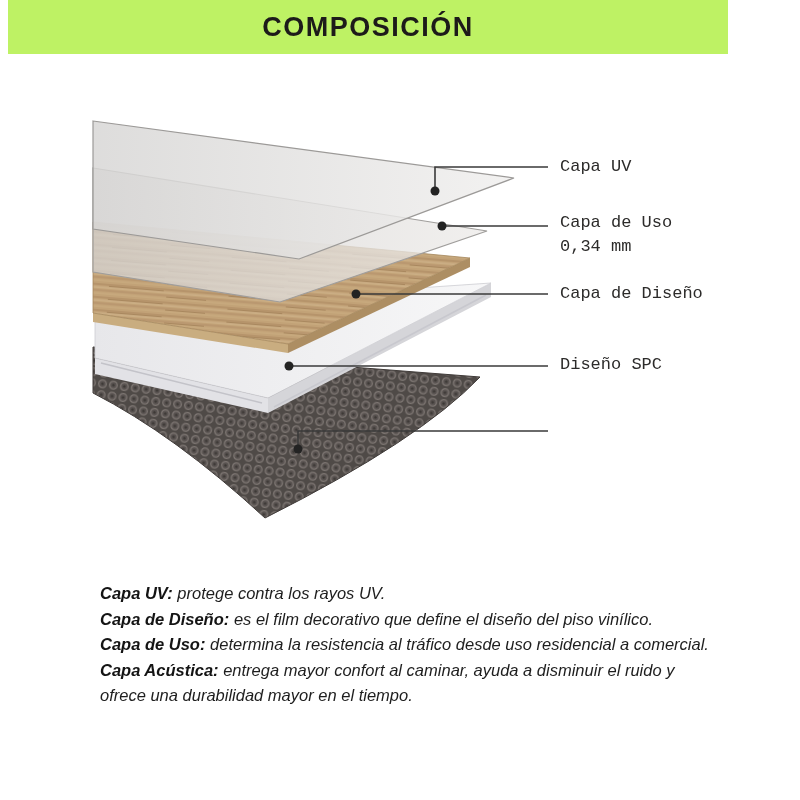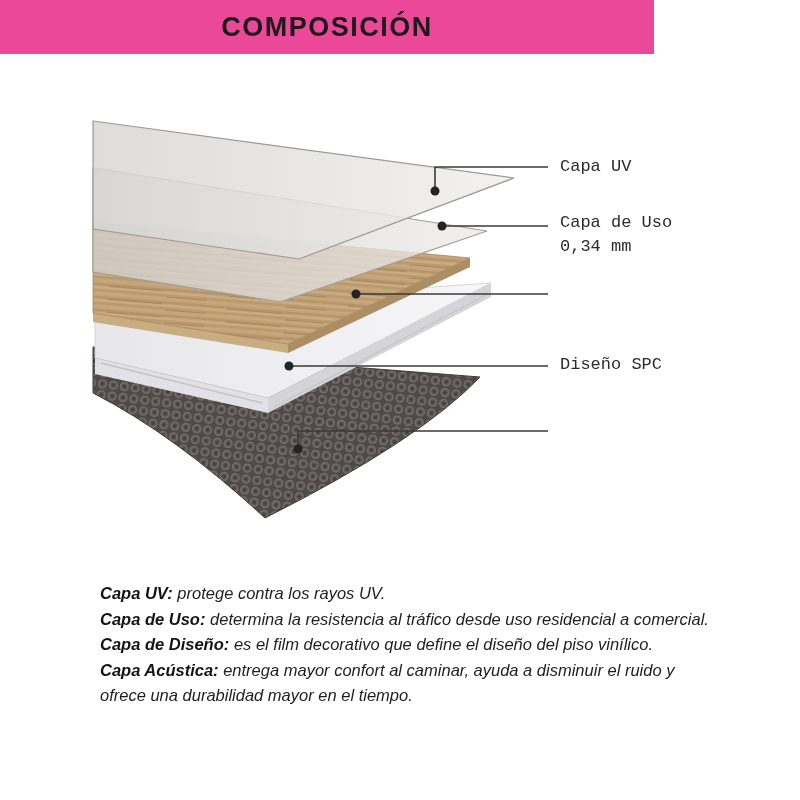--- a/index.html
+++ b/index.html
@@ -1,22 +1,22 @@
 <!DOCTYPE html>
 <html><head>
 <meta charset="utf-8">
 <style>
   html,body{margin:0;padding:0;}
   body{
     width:800px;height:800px;position:relative;background:#ffffff;
     font-family:"Liberation Sans", sans-serif;color:#1e1e1e;overflow:hidden;
   }
   .banner{
-    position:absolute;left:0;top:0;width:654px;height:54px;
-    background:#ec4899;display:flex;align-items:center;justify-content:center;
+    position:absolute;left:8px;top:0;width:720px;height:54px;
+    background:#bef264;display:flex;align-items:center;justify-content:center;
   }
   .banner h1{
     margin:0;font-size:27px;font-weight:700;letter-spacing:1.5px;color:#1d1b1a;
   }
   .diagram{position:absolute;left:0;top:0;width:637px;height:800px;font-family:Liberation Mono, monospace;}
   .diagram svg{position:absolute;left:0;top:0;}
   .layer-label{
     position:absolute;left:560px;width:220px;
     font-size:17px;line-height:24px;color:#2c2b2a;
   }
@@ -105,40 +105,44 @@
   </svg>
 
   <div class="layer-label" id="label-uv">
     <span class="l1">Capa UV</span>
     <span class="l2"></span>
   </div>
   <div class="layer-label" id="label-uso">
     <span class="l1">Capa de Uso</span>
     <span class="l2">0,34 mm</span>
   </div>
+  <div class="layer-label" id="label-diseno">
+    <span class="l1">Capa de Diseño</span>
+    <span class="l2"></span>
+  </div>
   <div class="layer-label" id="label-nucleo">
     <span class="l1">Diseño SPC</span>
     <span class="l2"></span>
   </div>
 </div>
 
 <section class="descriptions">
   <p>
     <b>Capa UV:</b>
     <span>protege contra los rayos UV.</span>
     <span class="l2"></span>
   </p>
   <p>
-    <b>Capa de Uso:</b>
-    <span>determina la resistencia al tráfico desde uso residencial a comercial.</span>
+    <b>Capa de Diseño:</b>
+    <span>es el film decorativo que define el diseño del piso vinílico.</span>
     <span class="l2"></span>
   </p>
   <p>
-    <b>Capa de Diseño:</b>
-    <span>es el film decorativo que define el diseño del piso vinílico.</span>
+    <b>Capa de Uso:</b>
+    <span>determina la resistencia al tráfico desde uso residencial a comercial.</span>
     <span class="l2"></span>
   </p>
   <p>
     <b>Capa Acústica:</b>
     <span>entrega mayor confort al caminar, ayuda a disminuir el ruido y</span>
     <span class="l2">ofrece una durabilidad mayor en el tiempo.</span>
   </p>
 </section>
 
 </body></html>

